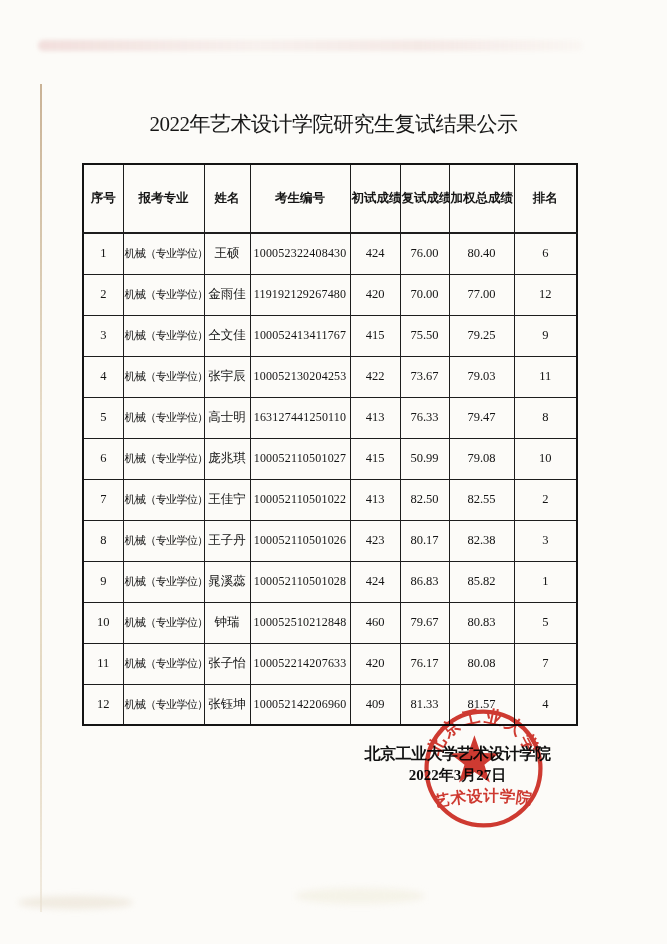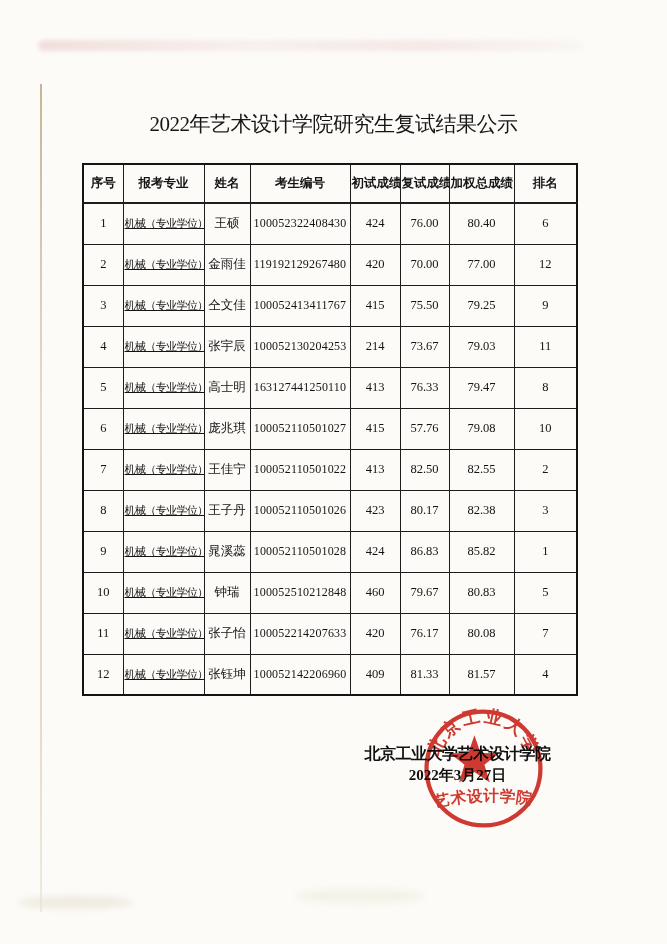--- a/index.html
+++ b/index.html
@@ -72,29 +72,29 @@
   }
   .results-table th, .results-table td {
     border: 1.6px solid #1d1d1d;
     text-align: center;
     vertical-align: middle;
     padding: 0 1px;
     overflow: hidden;
     white-space: nowrap;
   }
   .results-table { border: 2.4px solid #141414; }
-  .results-table thead tr { height: 39px; }
+  .results-table thead tr { height: 69px; }
   .results-table thead th {
     font-weight: bold;
     font-size: 12.5px;
     border-bottom-width: 2.4px;
     letter-spacing: 0px;
   }
   .results-table tbody tr { height: 41px; }
-  .results-table td:nth-child(2) { font-size: 11px; letter-spacing: -0.6px; text-decoration: underline; }
+  .results-table td:nth-child(2) { font-size: 11px; letter-spacing: -0.6px; }
   .results-table td:nth-child(4) { font-size: 12px; letter-spacing: 0.2px; }
   
   .footer-block {
     position: absolute;
     left: 330px; top: 744px;
     width: 255px;
     text-align: center;
     font-weight: bold;
     color: #111;
     z-index: 3;
@@ -175,42 +175,42 @@
           <td>415</td>
           <td>75.50</td>
           <td>79.25</td>
           <td>9</td>
         </tr>
         <tr>
           <td>4</td>
           <td>机械（专业学位）</td>
           <td>张宇辰</td>
           <td>100052130204253</td>
-          <td>214</td>
+          <td>422</td>
           <td>73.67</td>
           <td>79.03</td>
           <td>11</td>
         </tr>
         <tr>
           <td>5</td>
           <td>机械（专业学位）</td>
           <td>高士明</td>
           <td>163127441250110</td>
           <td>413</td>
           <td>76.33</td>
           <td>79.47</td>
           <td>8</td>
         </tr>
         <tr>
           <td>6</td>
           <td>机械（专业学位）</td>
           <td>庞兆琪</td>
           <td>100052110501027</td>
           <td>415</td>
-          <td>57.76</td>
+          <td>50.99</td>
           <td>79.08</td>
           <td>10</td>
         </tr>
         <tr>
           <td>7</td>
           <td>机械（专业学位）</td>
           <td>王佳宁</td>
           <td>100052110501022</td>
           <td>413</td>
           <td>82.50</td>

